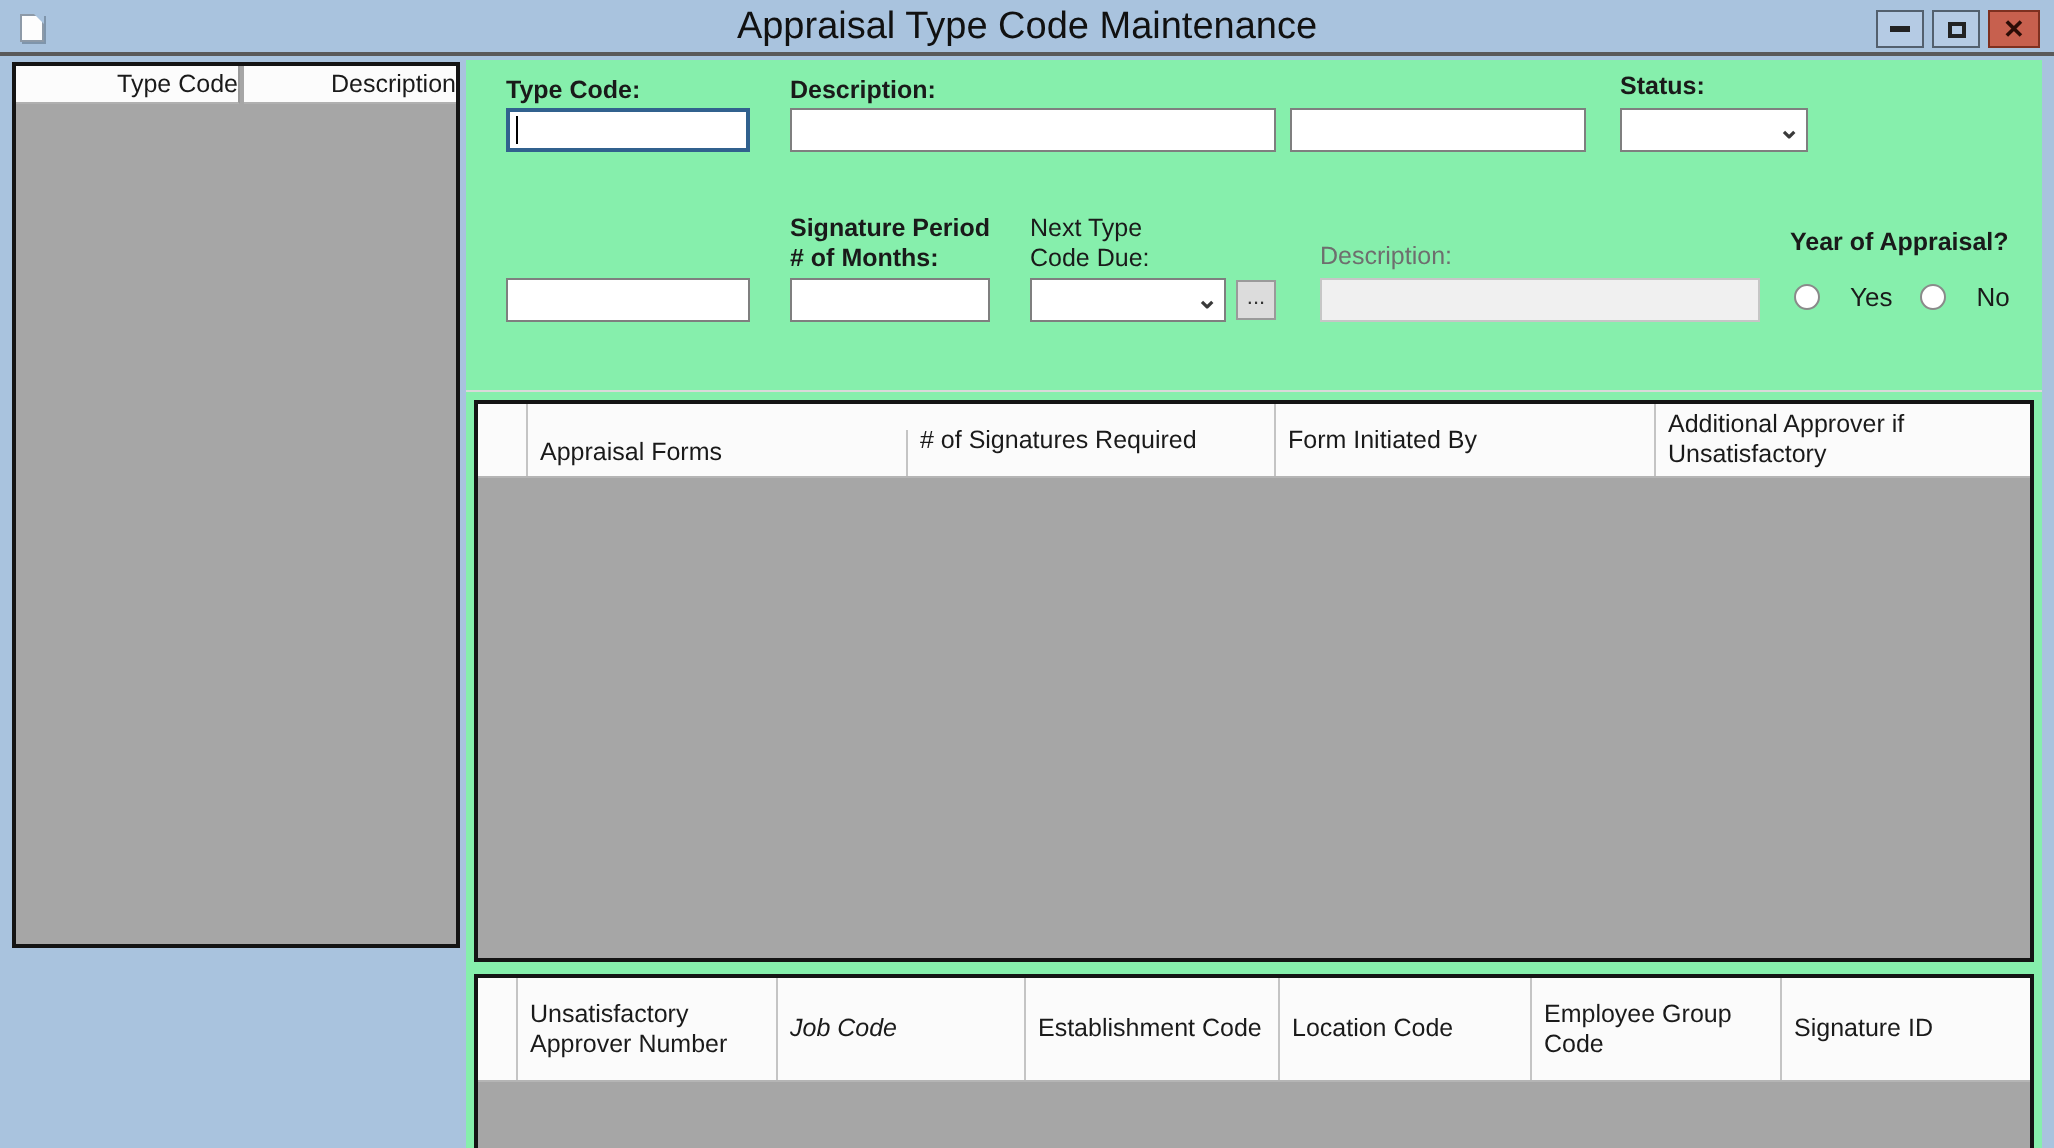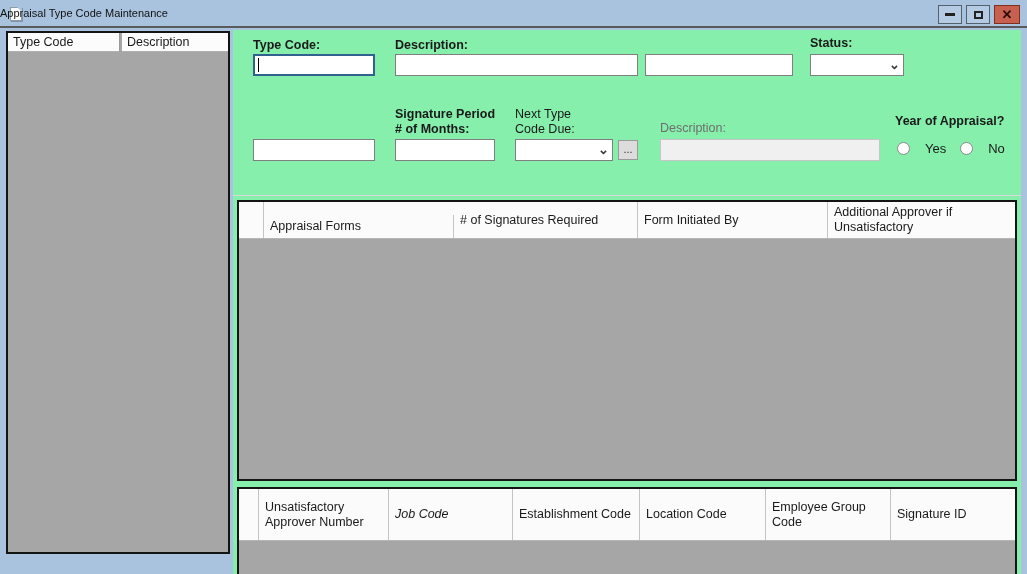--- a/index.html
+++ b/index.html
@@ -21,39 +21,39 @@
     background: #fdfdfd; border: 1px solid #8d9aa8;
     box-shadow: 1px 1px 0 #7f95ab;
   }
   .doc-icon::after {
     content: ""; position: absolute; right: -1px; top: -1px;
     border-style: solid; border-width: 0 5px 5px 0;
     border-color: transparent #a9c3de transparent transparent;
   }
   .title-text {
     position: absolute; left: 0; right: 0; top: 0; height: 28px;
-    line-height: 27px; font-size: 11px; color: #111;
+    text-align: center; line-height: 27px; font-size: 19px; color: #111;
   }
   .win-btn {
     position: absolute; top: 5px; height: 19px; width: 24px;
     border: 1px solid #53606e; background: #b5cbe4;
     display: flex; align-items: center; justify-content: center;
     cursor: default;
   }
   .btn-min { left: 938px; }
   .btn-max { left: 966px; }
   .btn-close { left: 994px; width: 26px; background: #c7604e; border-color: #7e3020; }
   .glyph-min { width: 10px; height: 3px; background: #222; display: inline-block; }
   .glyph-max { width: 9px; height: 8px; border: 2px solid #222; display: inline-block; background: transparent; }
   .glyph-close { font-size: 13px; font-weight: bold; color: #2a0c06; line-height: 1; }
 
   
   .left-panel {
-    position: absolute; left: 6px; top: 31px; width: 224px; height: 523px;
-    border: 2px solid #141414; background: #a6a6a6;
+    position: absolute; left: 6px; top: 31px; width: 224px; height: 443px;
+    border: 2px solid #141414; background: #a6a6a6; text-align: right;
   }
   .left-header { display: flex; height: 19px; background: #a6a6a6; }
   .left-header .hcell {
     background: #fcfcfc; border-bottom: 1px solid #b0b0b0;
     font-size: 12.5px; line-height: 18px; padding-left: 5px;
     white-space: nowrap; overflow: hidden;
   }
   .left-header .hcell.c1 { width: 112px; border-right: 1px solid #9a9a9a; margin-right: 2px; }
   .left-header .hcell.c2 { flex: 1; }
   .left-body { position: absolute; left: 0; right: 0; top: 19px; bottom: 0; background: #a6a6a6; }

